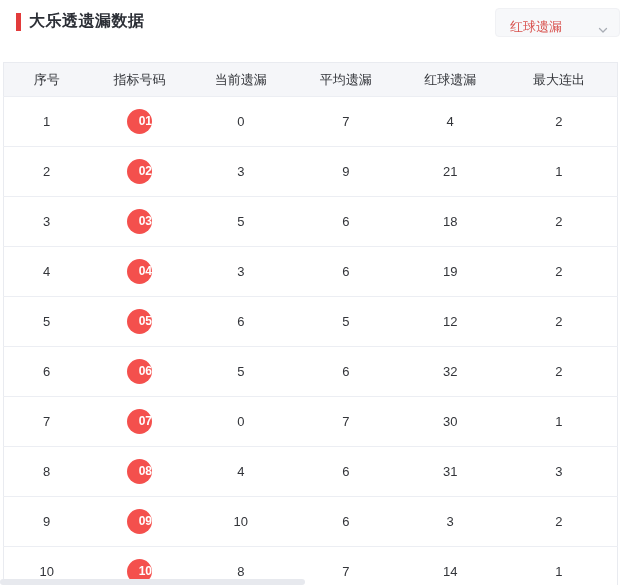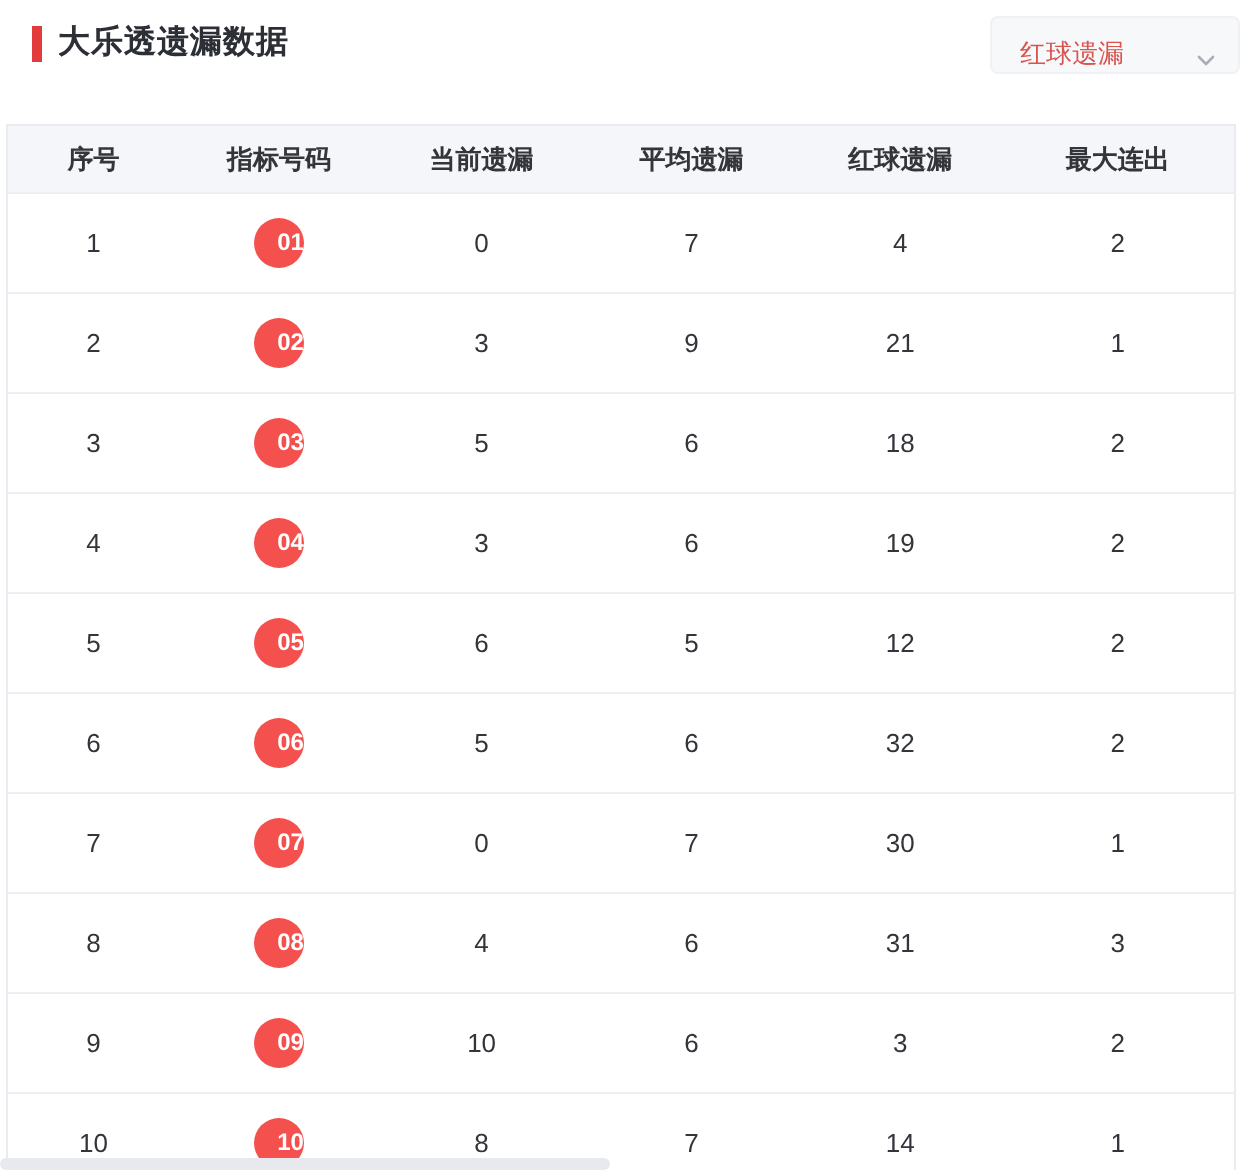--- a/index.html
+++ b/index.html
@@ -25,21 +25,21 @@
   }
   .select-value { font-size: 13px; color: #d9534f; }
   .chevron { display: flex; align-items: center; }
   
   .table-wrap { position: absolute; top: 62px; left: 3px; }
   table.data-table {
     width: 615px; border-collapse: collapse; table-layout: fixed;
     border: 1px solid #e9ebf0;
   }
   .data-table th {
-    height: 33px; background: #f5f6f9; font-size: 13px; font-weight: 700;
+    height: 33px; background: #f5f6f9; font-size: 13px; font-weight: 400;
     color: #33353a; text-align: center; padding: 0;
   }
   .data-table td {
     height: 49px; text-align: center; vertical-align: middle;
     font-size: 13px; color: #33353a; padding: 0;
     border-top: 1px solid #eceef3;
   }
   .ball {
     display: inline-block; width: 25px; height: 25px; line-height: 25px;
     border-radius: 50%; background: #f4504d; color: #fff;

